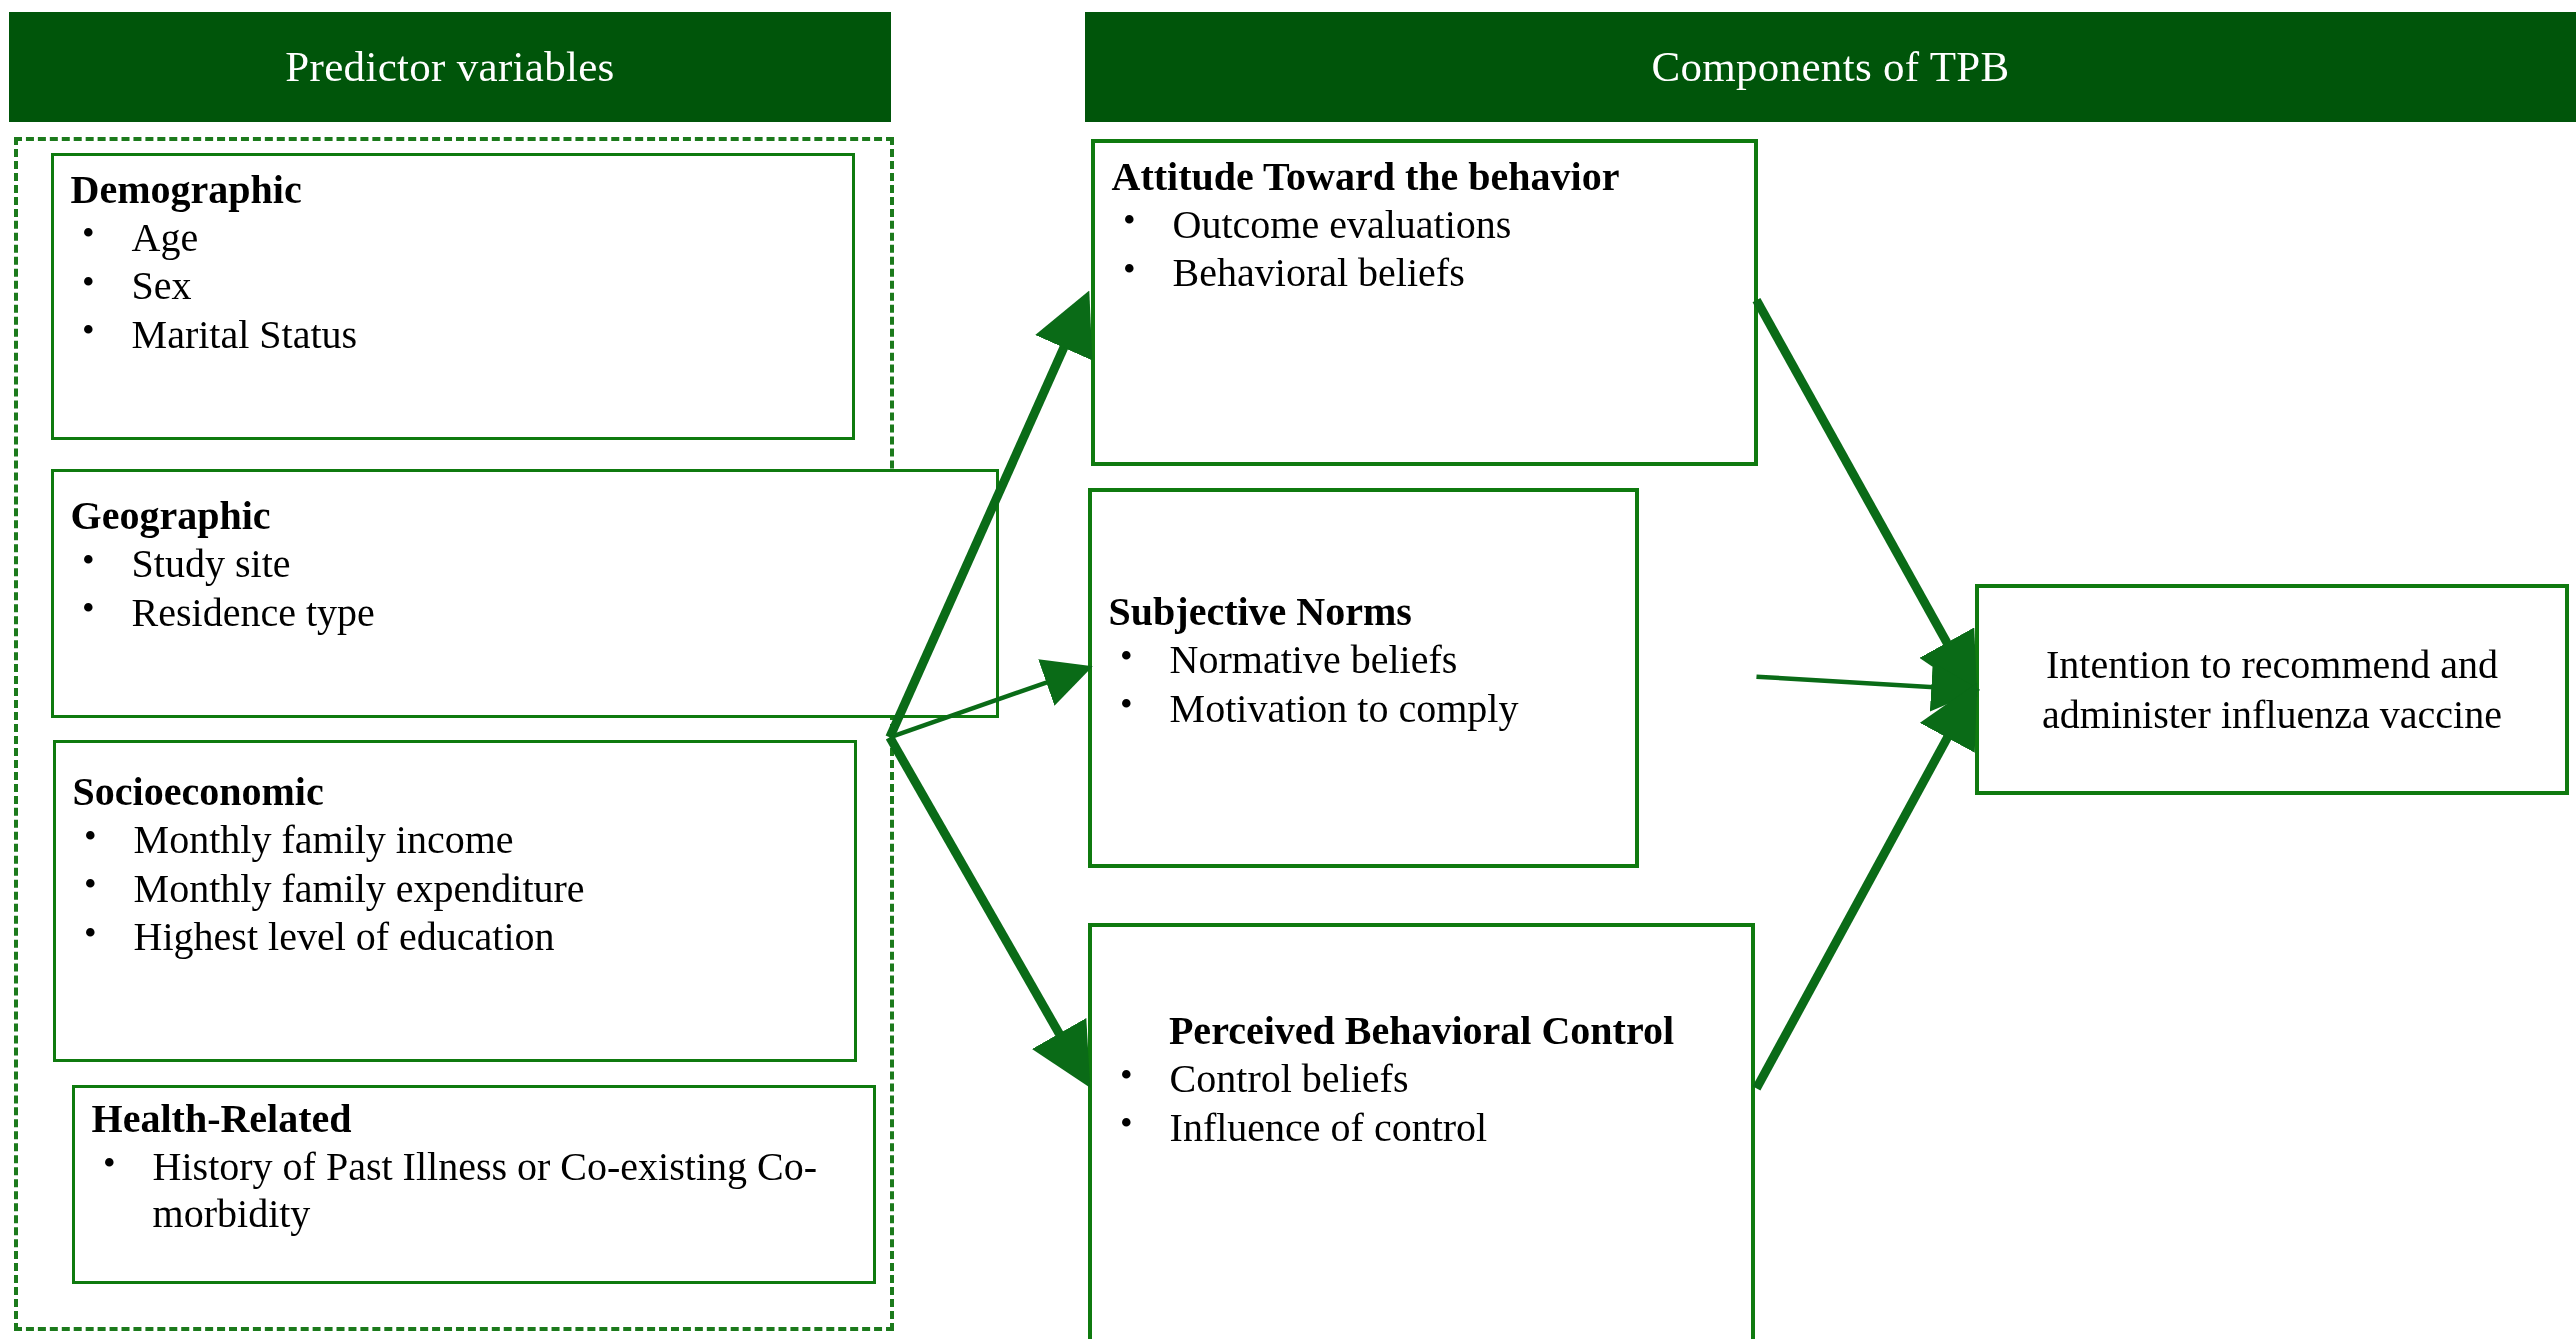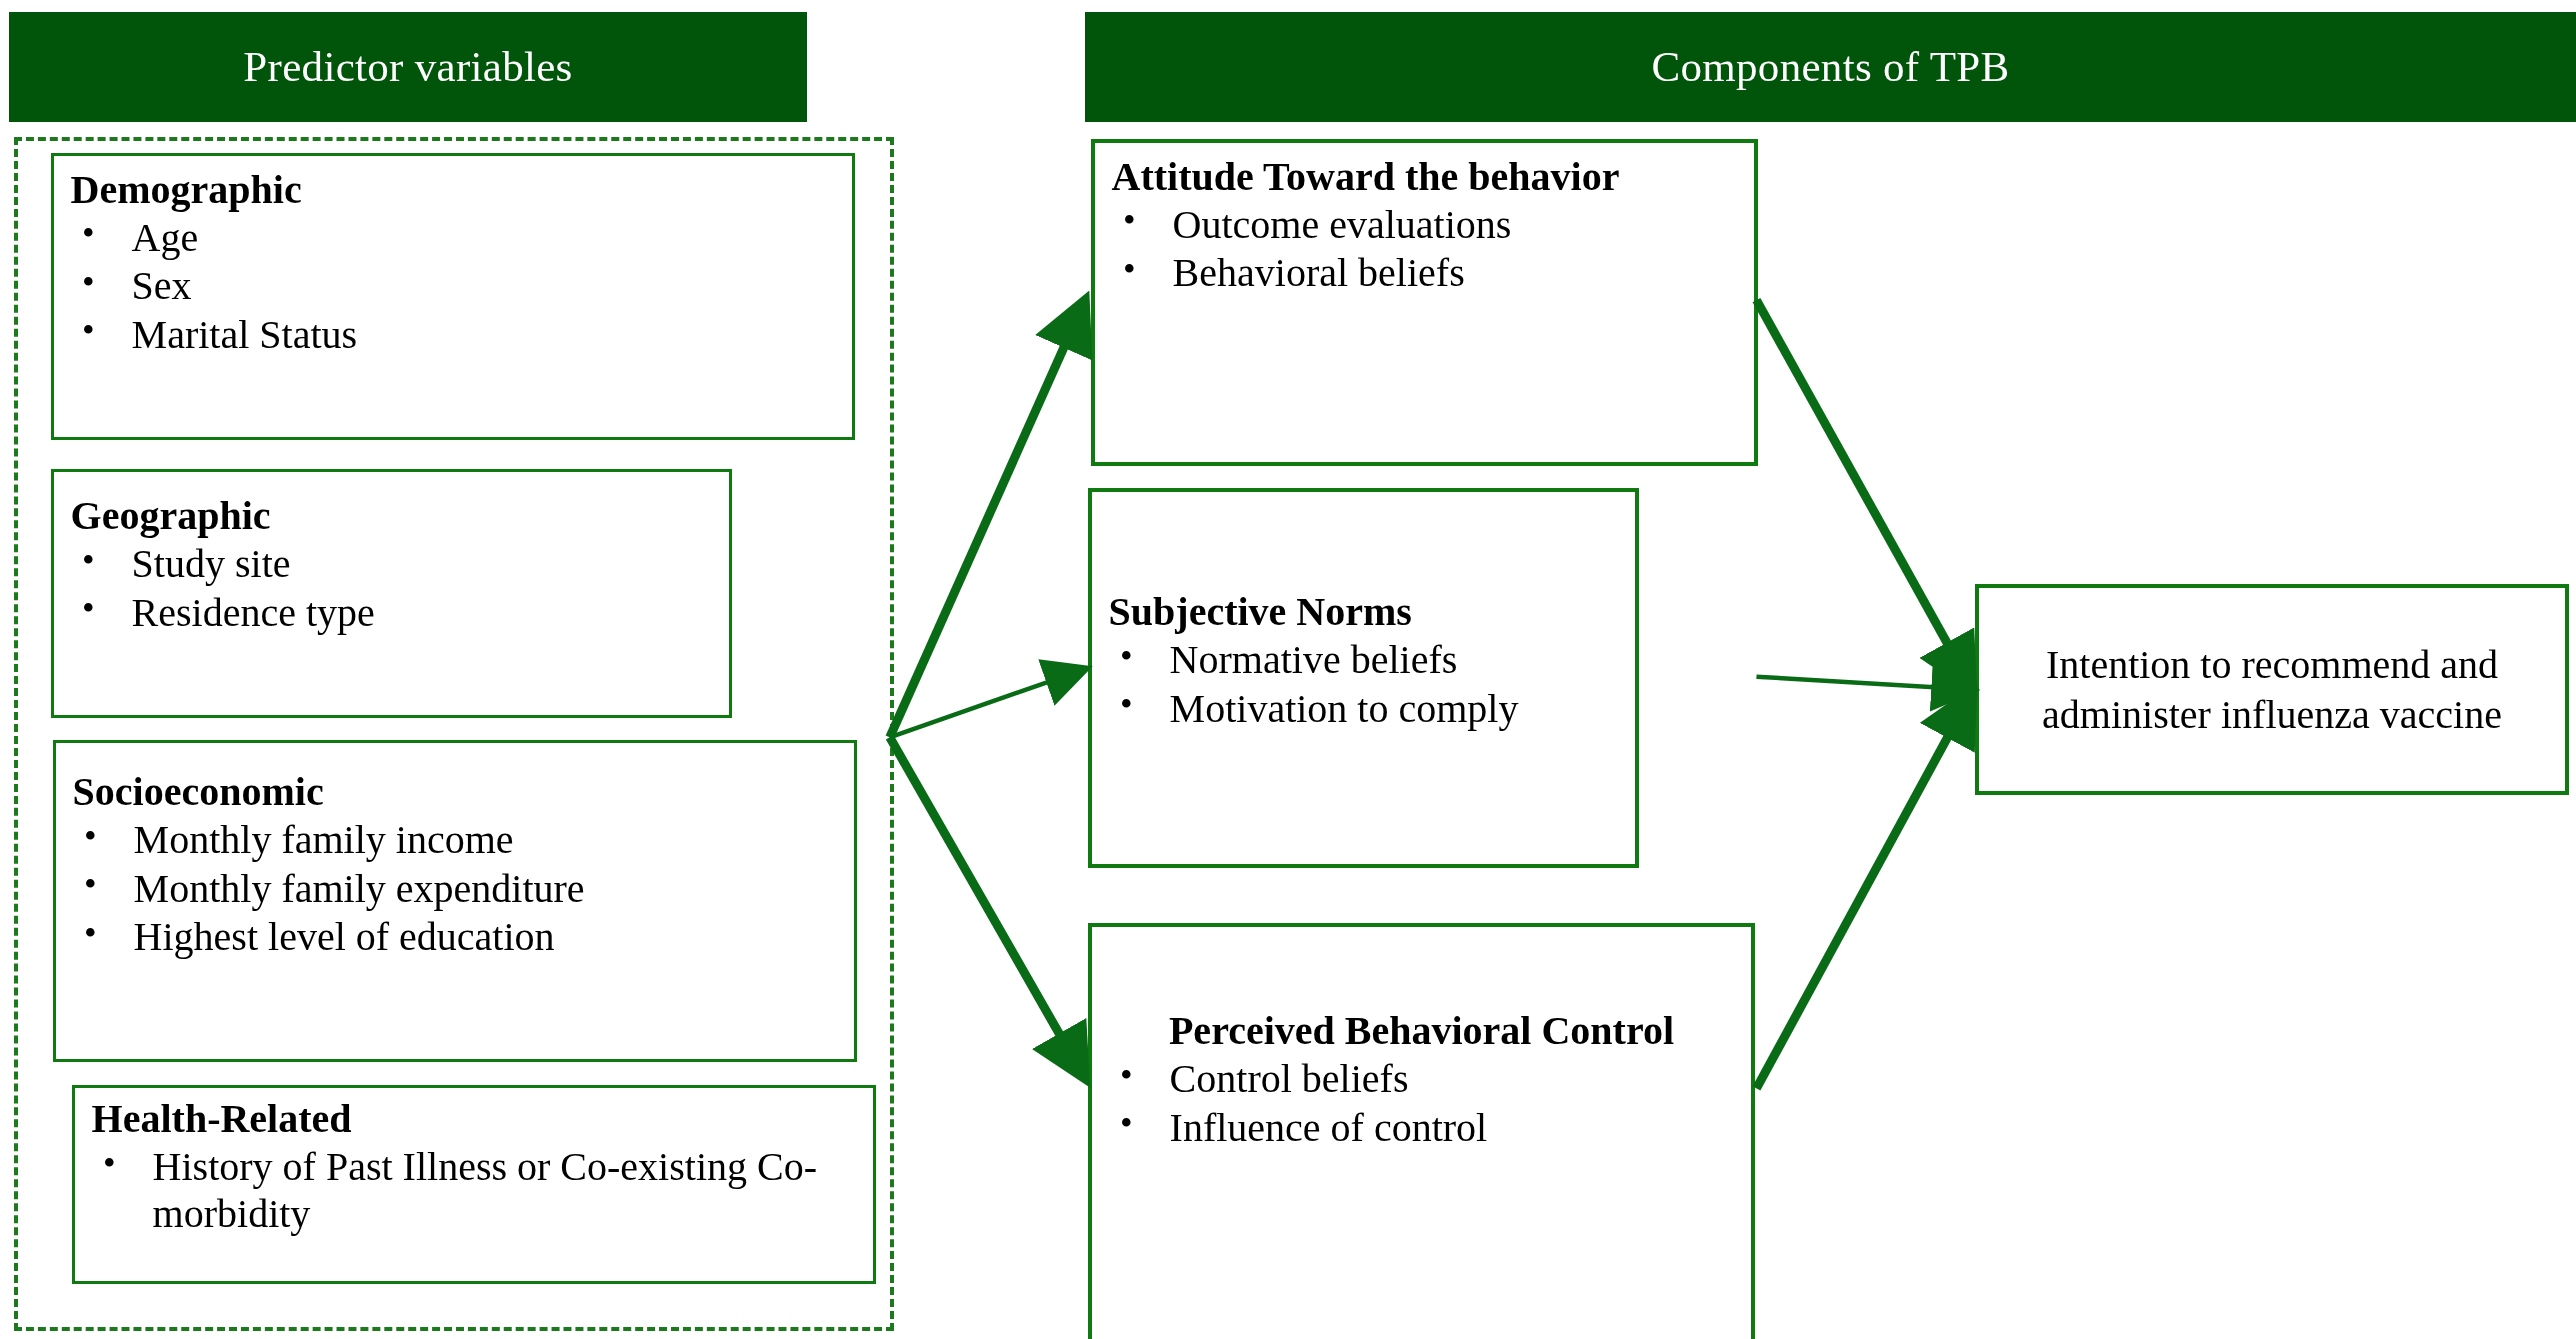--- a/index.html
+++ b/index.html
@@ -26,40 +26,40 @@
 
   .plain{font-size:40px;line-height:1.24;text-align:center;}
 
   svg.arrows{position:absolute;left:0;top:0;width:2576px;height:1340px;pointer-events:none;}
 </style>
 </head>
 <body>
 
 <div id="stage">
 
-  <div class="hdr" style="left:9px;top:11.5px;width:798px;height:110px;">
+  <div class="hdr" style="left:9px;top:11.5px;width:882px;height:110px;">
     <span>Predictor variables</span>
   </div>
 
   <div class="hdr" style="left:1085px;top:11.5px;width:1491px;height:110px;">
     <span>Components of TPB</span>
   </div>
 
   <div class="dashed" style="left:14px;top:137px;width:880px;height:1194px;"></div>
 
   <div class="box thin" style="left:51px;top:153px;width:804px;height:287px;">
     <div class="ttl">Demographic</div>
     <ul class="bl">
       <li><span class="bul">•</span><span>Age</span></li>
       <li><span class="bul">•</span><span>Sex</span></li>
       <li><span class="bul">•</span><span>Marital Status</span></li>
     </ul>
   </div>
 
-  <div class="box thin" style="left:51px;top:469px;width:681px;height:249px;padding-top:22px;">
+  <div class="box thin" style="left:51px;top:469px;width:948px;height:249px;padding-top:22px;">
     <div class="ttl">Geographic</div>
     <ul class="bl">
       <li><span class="bul">•</span><span>Study site</span></li>
       <li><span class="bul">•</span><span>Residence type</span></li>
     </ul>
   </div>
 
   <div class="box thin" style="left:53px;top:740px;width:804px;height:322px;padding-top:27px;">
     <div class="ttl">Socioeconomic</div>
     <ul class="bl">

